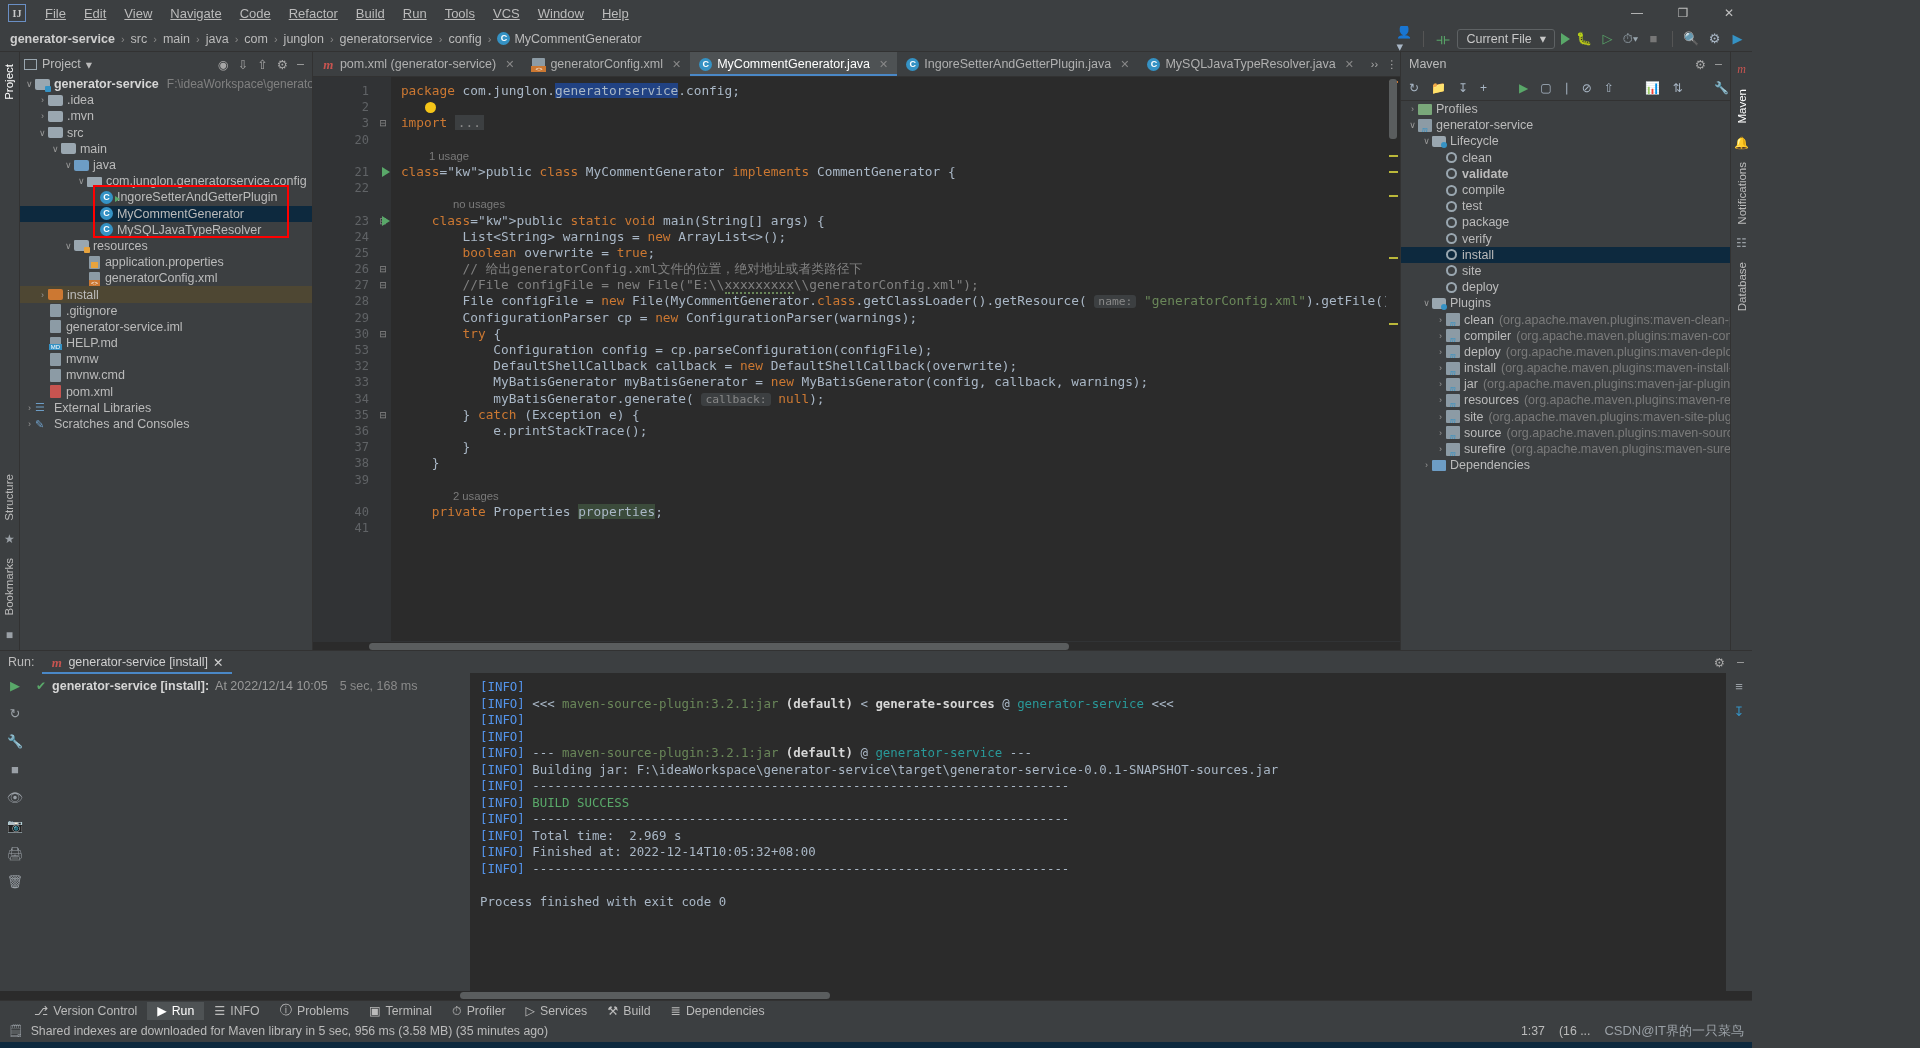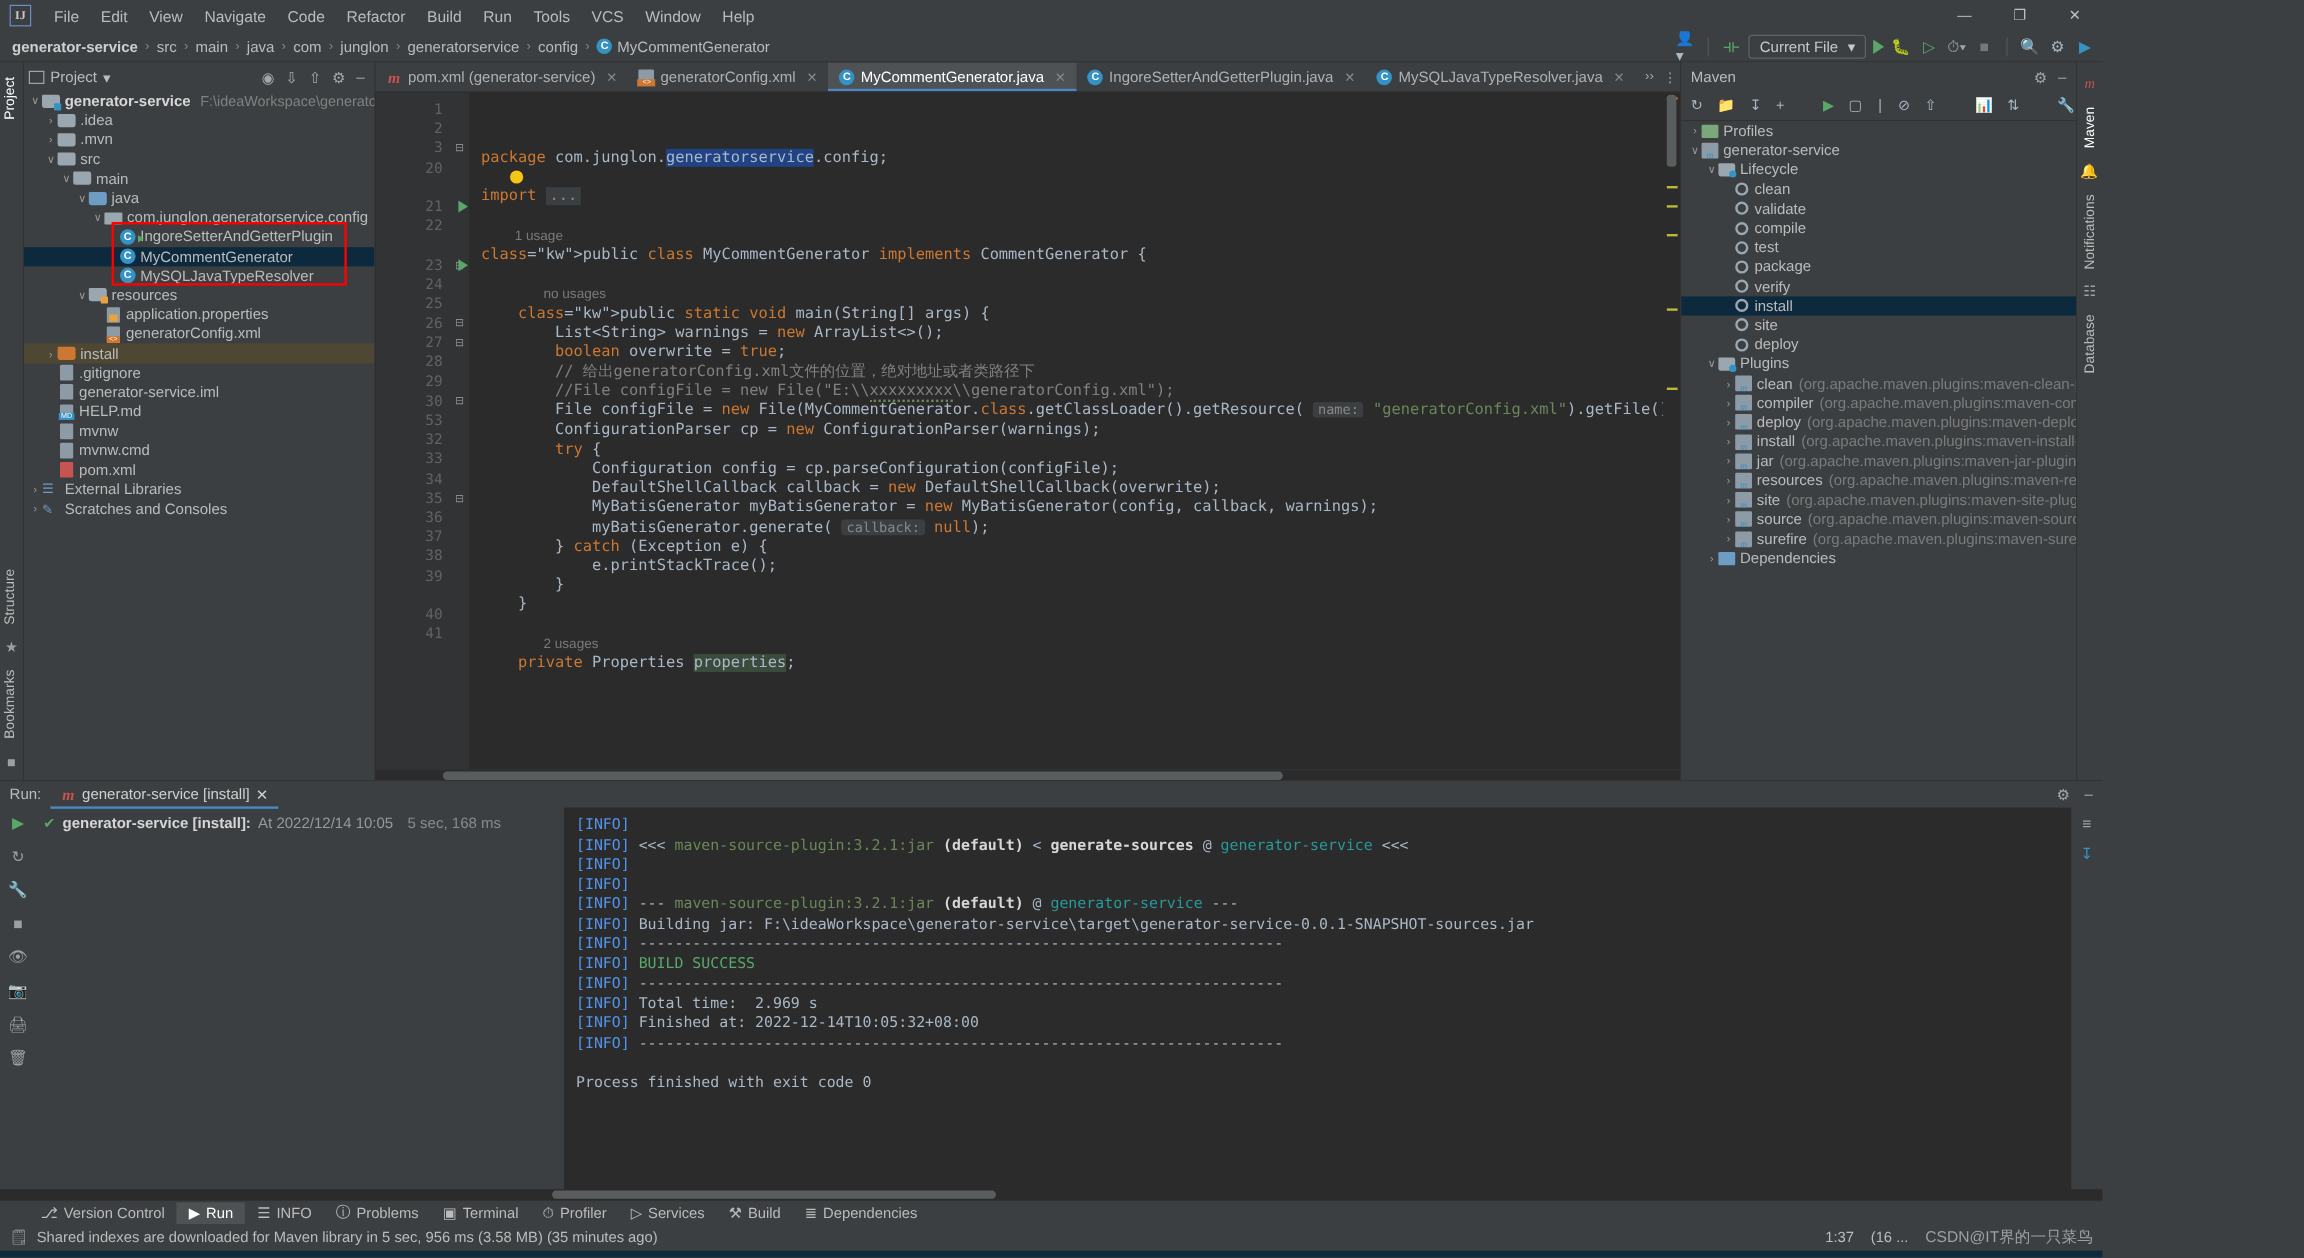--- a/index.html
+++ b/index.html
@@ -10,21 +10,21 @@
     font-size:13px;
     color:#bbbbbb;
     -webkit-font-smoothing:antialiased;
   }
   .app{ position:relative; width:1752px; height:1048px; display:flex; flex-direction:column; background:#3c3f41;}
 
   
   .titlebar{ height:26px; background:#3c3f41; display:flex; align-items:center; flex:0 0 26px; position:relative;}
   .ij-logo{ width:18px;height:18px;margin-left:8px;margin-right:10px; border:1px solid #6a8fc4; display:flex;align-items:center;justify-content:center;
             color:#c9c9c9;font-size:10px;font-weight:bold;font-family:"Liberation Serif",serif;}
-  .menu{ display:flex; align-items:center; gap:0px;}
+  .menu{ display:flex; align-items:center; gap:0px;text-decoration:underline;}
   .menu-item{ padding:3px 9px; color:#bbbbbb; font-size:13px; cursor:default;}
   .win-title{ position:absolute; left:0; right:0; text-align:center; color:#9a9a9a; font-size:12.5px; pointer-events:none;}
   .win-btns{ margin-left:auto; display:flex; height:26px;}
   .win-btn{ width:46px; height:26px; display:flex;align-items:center;justify-content:center; color:#c0c0c0; font-size:12px;}
 
   
   .navbar{ height:26px; background:#3c3f41; display:flex; align-items:center; flex:0 0 26px; border-bottom:1px solid #323232; padding-left:6px;}
   .crumbs{ display:flex; align-items:center; gap:0;}
   .crumb{ display:flex; align-items:center; color:#bbbbbb; font-size:12.5px; padding:2px 4px;}
   .crumb.bold{ font-weight:bold; color:#cfcfcf;}
@@ -91,21 +91,21 @@
   .tabicon.xmlf:after{content:"<>";position:absolute;left:-1px;right:-1px;bottom:-1px;font-size:6px;text-align:center;color:#fff;background:#cc7832;}
   .tabicon.cls{ background:#3592c4;border-radius:50%;color:#fff;font-size:9px;text-align:center;line-height:13px;font-weight:bold;}
   .tabbar-right{ margin-left:auto; display:flex; align-items:center; gap:8px; padding:0 8px; color:#a6a6a6; font-size:11px;}
 
   .edit-area{ flex:1 1 auto; display:flex; min-height:0; position:relative; background:#2b2b2b; overflow:hidden;}
   .gutter{ width:62px; flex:0 0 62px; background:#313335; text-align:right; padding-top:6px; font-family:"DejaVu Sans Mono", monospace; font-size:12px; color:#606366; user-select:none;}
   .gl{ height:16.2px; line-height:16.2px; padding-right:6px; position:relative;}
   .gl .runmark{ position:absolute; right:-15px; top:3px; width:0;height:0;border-left:8px solid #59a869;border-top:5px solid transparent;border-bottom:5px solid transparent;}
   .foldcol{ width:16px; flex:0 0 16px; background:#313335; padding-top:6px;}
   .fm{ height:16.2px; line-height:16.2px; text-align:center; color:#8a8a8a; font-size:9px;}
-  .code{ flex:1 1 auto; padding-top:6px; font-family:"DejaVu Sans Mono", monospace; font-size:12.8px; line-height:16.2px; color:#a9b7c6; white-space:pre; overflow:hidden; position:relative;margin-top:41px;}
+  .code{ flex:1 1 auto; padding-top:6px; font-family:"DejaVu Sans Mono", monospace; font-size:12.8px; line-height:16.2px; color:#a9b7c6; white-space:pre; overflow:hidden; position:relative;}
   .cl{ height:16.2px; line-height:16.2px; padding-left:10px;}
   .kw{ color:#cc7832;} .str{ color:#6a8759;} .cmt{ color:#808080;} .fld{ color:#9876aa;} .hl{ background:#214283;}
   .hint{ color:#888; font-size:11.3px; background:#3c3f41; padding:0 4px; border-radius:3px;}
   .usage{ color:#7a7a7a; font-size:11.3px; font-family:"Liberation Sans",sans-serif;}
   .bulb{ width:11px;height:11px;border-radius:50%;background:#f5c518;display:inline-block;position:relative;top:2px;}
   .err-wave{ border-bottom:2px dotted #6a8759;}
   .markers{ width:14px; flex:0 0 14px; background:#2b2b2b; position:relative;}
   .mk{ position:absolute; right:2px; width:9px; height:2px;}
   .scrollthumb{ position:absolute; background:#5a5d5e; border-radius:3px;}
 
@@ -535,21 +535,21 @@
           <div class="trow" style="padding-left: 20px;">
             <span class="arrow">∨</span>
             <span class="mvicon fld"></span>
             <span class="tlabel">Lifecycle</span>
           </div>
           <div class="trow" style="padding-left: 34px;">
             <span class="arrow none"></span>
             <span class="gear"></span>
             <span class="tlabel">clean</span>
           </div>
-          <div class="trow" style="padding-left: 34px;">
+          <div class="trow" style="padding-left: 34px; font-weight: bold;">
             <span class="arrow none"></span>
             <span class="gear"></span>
             <span class="tlabel">validate</span>
           </div>
           <div class="trow" style="padding-left: 34px;">
             <span class="arrow none"></span>
             <span class="gear"></span>
             <span class="tlabel">compile</span>
           </div>
           <div class="trow" style="padding-left: 34px;">

